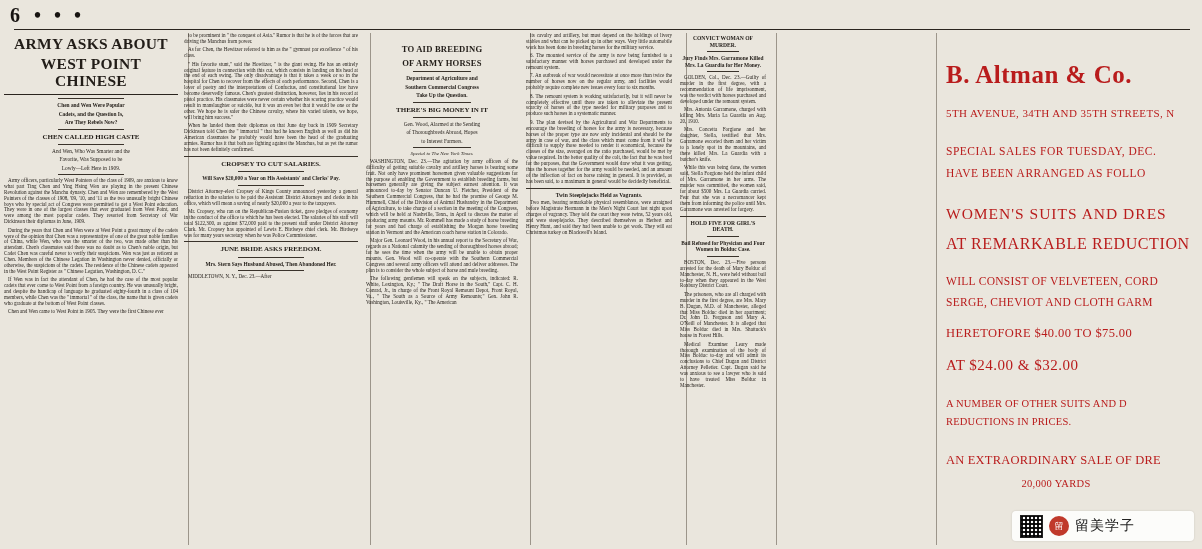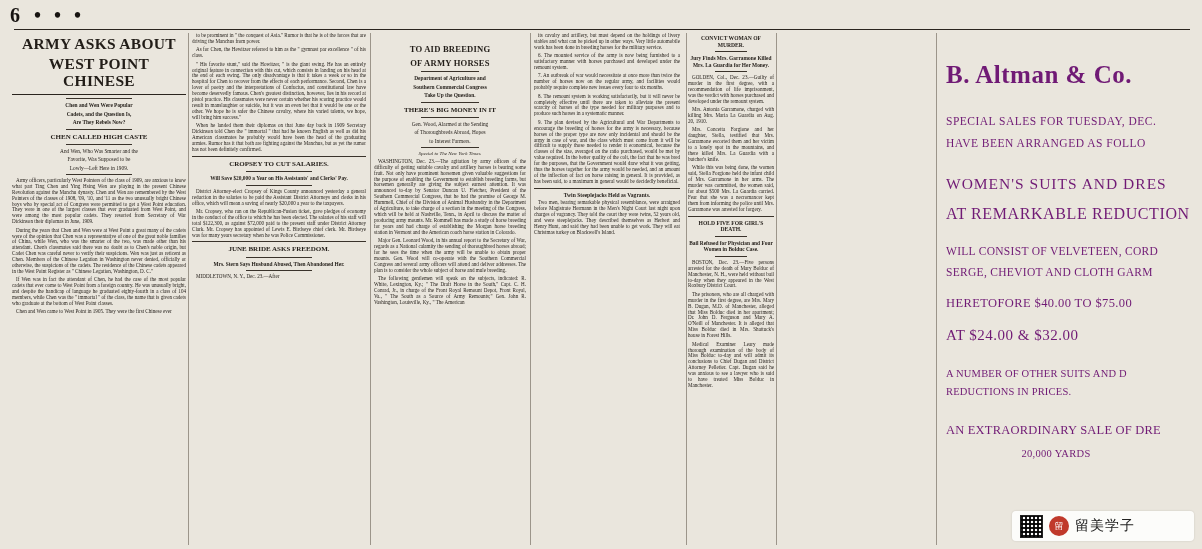--- a/index.html
+++ b/index.html
@@ -29,21 +29,21 @@
   }
   .mast-dots{
     width:60px;text-align:left;font-size:20px;letter-spacing:4px;font-weight:bold;
     margin-right:6px;
   }
   .rule{
     position:absolute;left:14px;top:29px;width:1176px;height:0;
     border-top:1.5px solid #2a241e;
   }
   
-  .cols{position:absolute;left:12px;top:33px;width:1180px;height:512px;}
+  .cols{position:absolute;left:4px;top:33px;width:1180px;height:512px;}
   .col{
     position:absolute;top:0;height:512px;overflow:hidden;
     font-size:5.1px;line-height:5.9px;text-align:justify;
     color:#221d18;
   }
   .col.c1{left:0;width:174px;}
   .col.c2{left:180px;width:174px;}
   .col.c3{left:362px;width:152px;}
   .col.c4{left:522px;width:146px;}
   .col.c5{left:676px;width:86px;}
@@ -83,21 +83,21 @@
   }
   .aitken .nm{
     font-size:25px;line-height:30px;text-align:center;font-weight:bold;
     font-family:"Liberation Serif",serif;margin-top:4px;letter-spacing:.5px;
   }
   .aitken .l2{font-size:13px;text-align:center;letter-spacing:2px;margin-top:4px;font-weight:bold;}
   .aitken .l3{font-size:14px;text-align:center;letter-spacing:1px;margin-top:3px;font-weight:bold;}
   
   .altman{
     position:absolute;left:936px;top:33px;width:256px;height:512px;
-    padding-left:10px;color:#701a75;
+    padding-left:10px;color:#b91c1c;
   }
   .altman .brand{
     font-size:25px;font-weight:bold;margin-top:28px;letter-spacing:.5px;
     font-family:"Liberation Serif",serif;white-space:nowrap;
   }
   .altman .addr{font-size:11px;margin-top:18px;letter-spacing:.4px;white-space:nowrap;}
   .altman .line{font-size:11.5px;margin-top:26px;letter-spacing:.5px;white-space:nowrap;}
   .altman .line2{font-size:11.5px;margin-top:10px;letter-spacing:.5px;white-space:nowrap;}
   .altman .big{font-size:15.5px;margin-top:26px;letter-spacing:1px;white-space:nowrap;}
   .altman .big2{font-size:16px;margin-top:12px;letter-spacing:.6px;white-space:nowrap;}
@@ -241,20 +241,21 @@
       <p>BOSTON, Dec. 23.—Five persons arrested for the death of Mary Bolduc of Manchester, N. H., were held without bail to-day when they appeared in the West Roxbury District Court.</p>
       <p>The prisoners, who are all charged with murder in the first degree, are Mrs. Mary B. Dugan, M.D. of Manchester, alleged that Miss Bolduc died in her apartment; Dr. John D. Ferguson and Mary A. O'Neill of Manchester. It is alleged that Miss Bolduc died in Mrs. Shattuck's house in Forest Hills.</p>
       <p>Medical Examiner Leary made thorough examination of the body of Miss Bolduc to-day and will admit its conclusions to Chief Dugan and District Attorney Pelletier. Capt. Dugan said he was anxious to see a lawyer who is said to have treated Miss Bolduc in Manchester.</p>
     </div>
 
   </div>
 
 
   <div class="altman">
     <div class="brand">B. Altman &amp; Co.</div>
+    <div class="addr">5TH AVENUE,  34TH AND 35TH STREETS,  N</div>
     <div class="line">SPECIAL SALES FOR TUESDAY, DEC.</div>
     <div class="line2">HAVE BEEN ARRANGED AS FOLLO</div>
     <div class="big">WOMEN'S  SUITS  AND  DRES</div>
     <div class="big2">AT  REMARKABLE  REDUCTION</div>
     <div class="mid">WILL CONSIST OF VELVETEEN, CORD</div>
     <div class="mid2">SERGE, CHEVIOT AND CLOTH GARM</div>
     <div class="price">HERETOFORE  $40.00  TO  $75.00</div>
     <div class="price2">AT    $24.00   &amp;   $32.00</div>
     <div class="note">A  NUMBER  OF  OTHER  SUITS  AND  D</div>
     <div class="note3">REDUCTIONS IN PRICES.</div>

